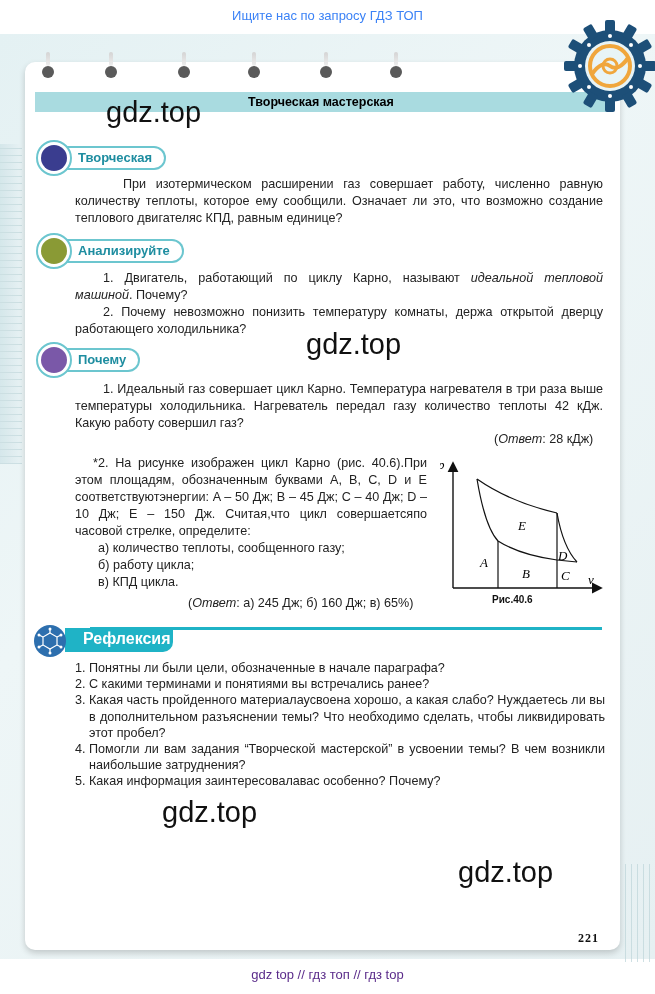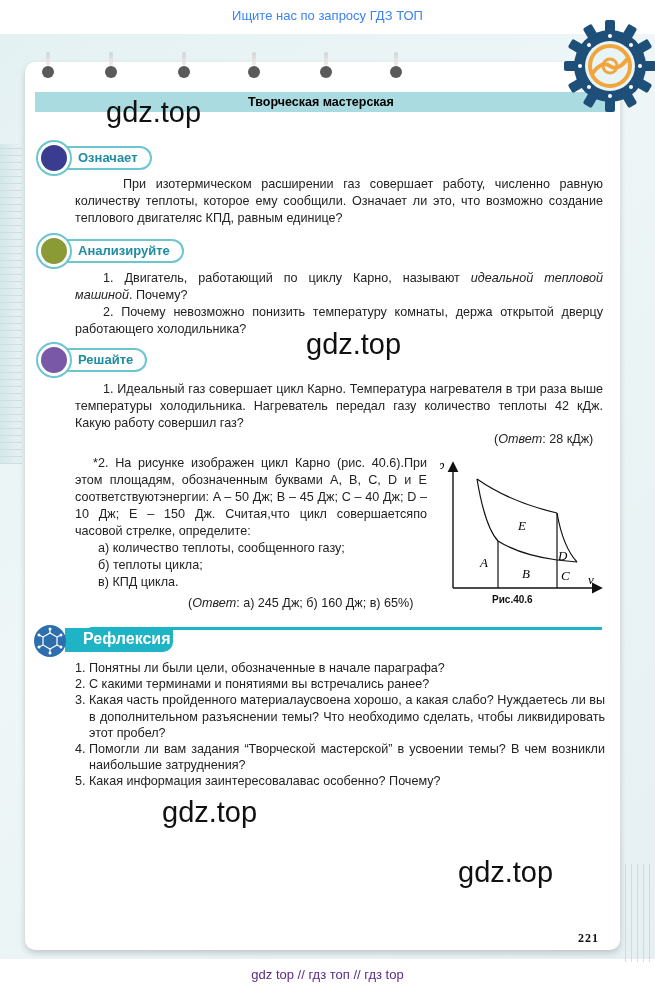--- a/index.html
+++ b/index.html
@@ -146,21 +146,21 @@
 
 <div class="watermark" style="left:106px; top:96px;">gdz.top</div>
 <div class="watermark" style="left:306px; top:328px;">gdz.top</div>
 <div class="watermark" style="left:162px; top:796px;">gdz.top</div>
 <div class="watermark" style="left:458px; top:856px;">gdz.top</div>
 
 <div class="section-badge" style="left:36px; top:143px;">
   <div class="circle">
       <div class="dot" style="background:#3a3d8f"></div>
     </div>
-  <div class="pill">Означает</div>
+  <div class="pill">Творческая</div>
 </div>
 <div class="para" style="left:75px; top:176px; width:528px;">
   <span class="indent"></span><span>При изотермическом расширении газ совершает работу, численно равную количеству теплоты, которое ему сообщили. Означает ли это, что возможно создание теплового двигателяс КПД, равным единице?</span>
 </div>
 
 <div class="section-badge" style="left:36px; top:236px;">
   <div class="circle">
       <div class="dot" style="background:#8a9a35"></div>
     </div>
   <div class="pill">Анализируйте</div>
@@ -169,33 +169,33 @@
   <span class="indent" style="width:28px"></span><span>1. Двигатель, работающий по циклу Карно, называют </span><i>идеальной тепловой машиной</i><span>. Почему?</span>
 </div>
 <div class="para" style="left:75px; top:304px; width:528px;">
   <span class="indent" style="width:28px"></span><span>2. Почему невозможно понизить температуру комнаты, держа открытой дверцу работающего холодильника?</span>
 </div>
 
 <div class="section-badge" style="left:36px; top:345px;">
   <div class="circle">
       <div class="dot" style="background:#7a58a8"></div>
     </div>
-  <div class="pill">Решайте</div>
+  <div class="pill">Почему</div>
 </div>
 <div class="para" style="left:75px; top:381px; width:528px;">
   <span class="indent" style="width:28px"></span><span>1. Идеальный газ совершает цикл Карно. Температура нагревателя в три раза выше температуры холодильника. Нагреватель передал газу количество теплоты 42 кДж. Какую работу совершил газ?</span>
 </div>
 <div class="answer" style="left:494px; top:432px;">(<i>Ответ</i><span>: 28 кДж)</span></div>
 
 <div class="para" style="left:75px; top:455px; width:352px;">
   <span class="indent" style="width:18px"></span><span>*2. На рисунке изображен цикл Карно (рис. 40.6).При этом площадям, обозначенным буквами A, B, C, D и E соответствуютэнергии: A – 50 Дж; B – 45 Дж; C – 40 Дж; D – 10 Дж; E – 150 Дж. Считая,что цикл совершаетсяпо часовой стрелке, определите:</span>
 </div>
 <div class="para" style="left:98px; top:540px; width:320px; text-align:left;">
   <div>а) количество теплоты, сообщенного газу;</div>
-  <div>б) теплоты цикла;</div>
+  <div>б) работу цикла;</div>
   <div>в) КПД цикла.</div>
 </div>
 <div class="answer" style="left:188px; top:596px;">(<i>Ответ</i><span>: а) 245 Дж; б) 160 Дж; в) 65%)</span></div>
 
 <div class="figure">
   <svg width="170" height="145" viewBox="0 0 170 145">
     <defs>
       <marker id="arr" markerWidth="8" markerHeight="8" refX="6" refY="4" orient="auto">
           <path d="M0,0 L8,4 L0,8 z" fill="#111"></path>
         </marker>

